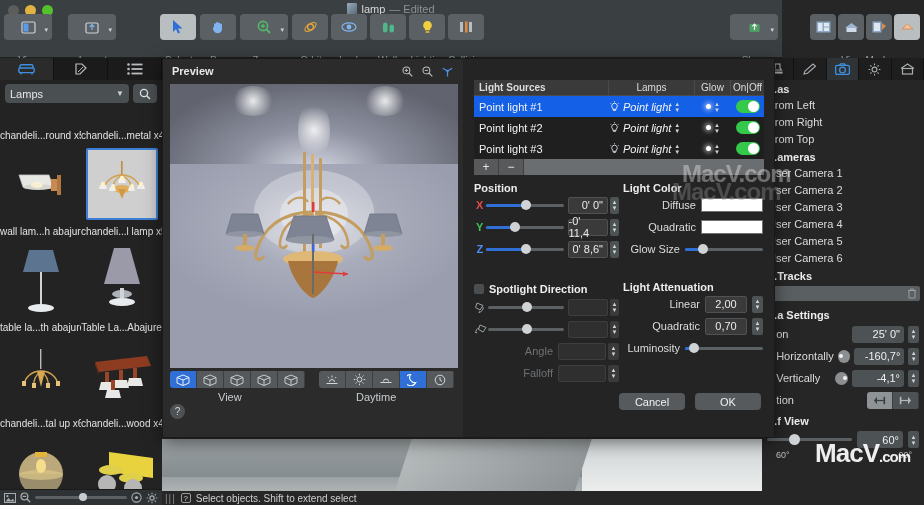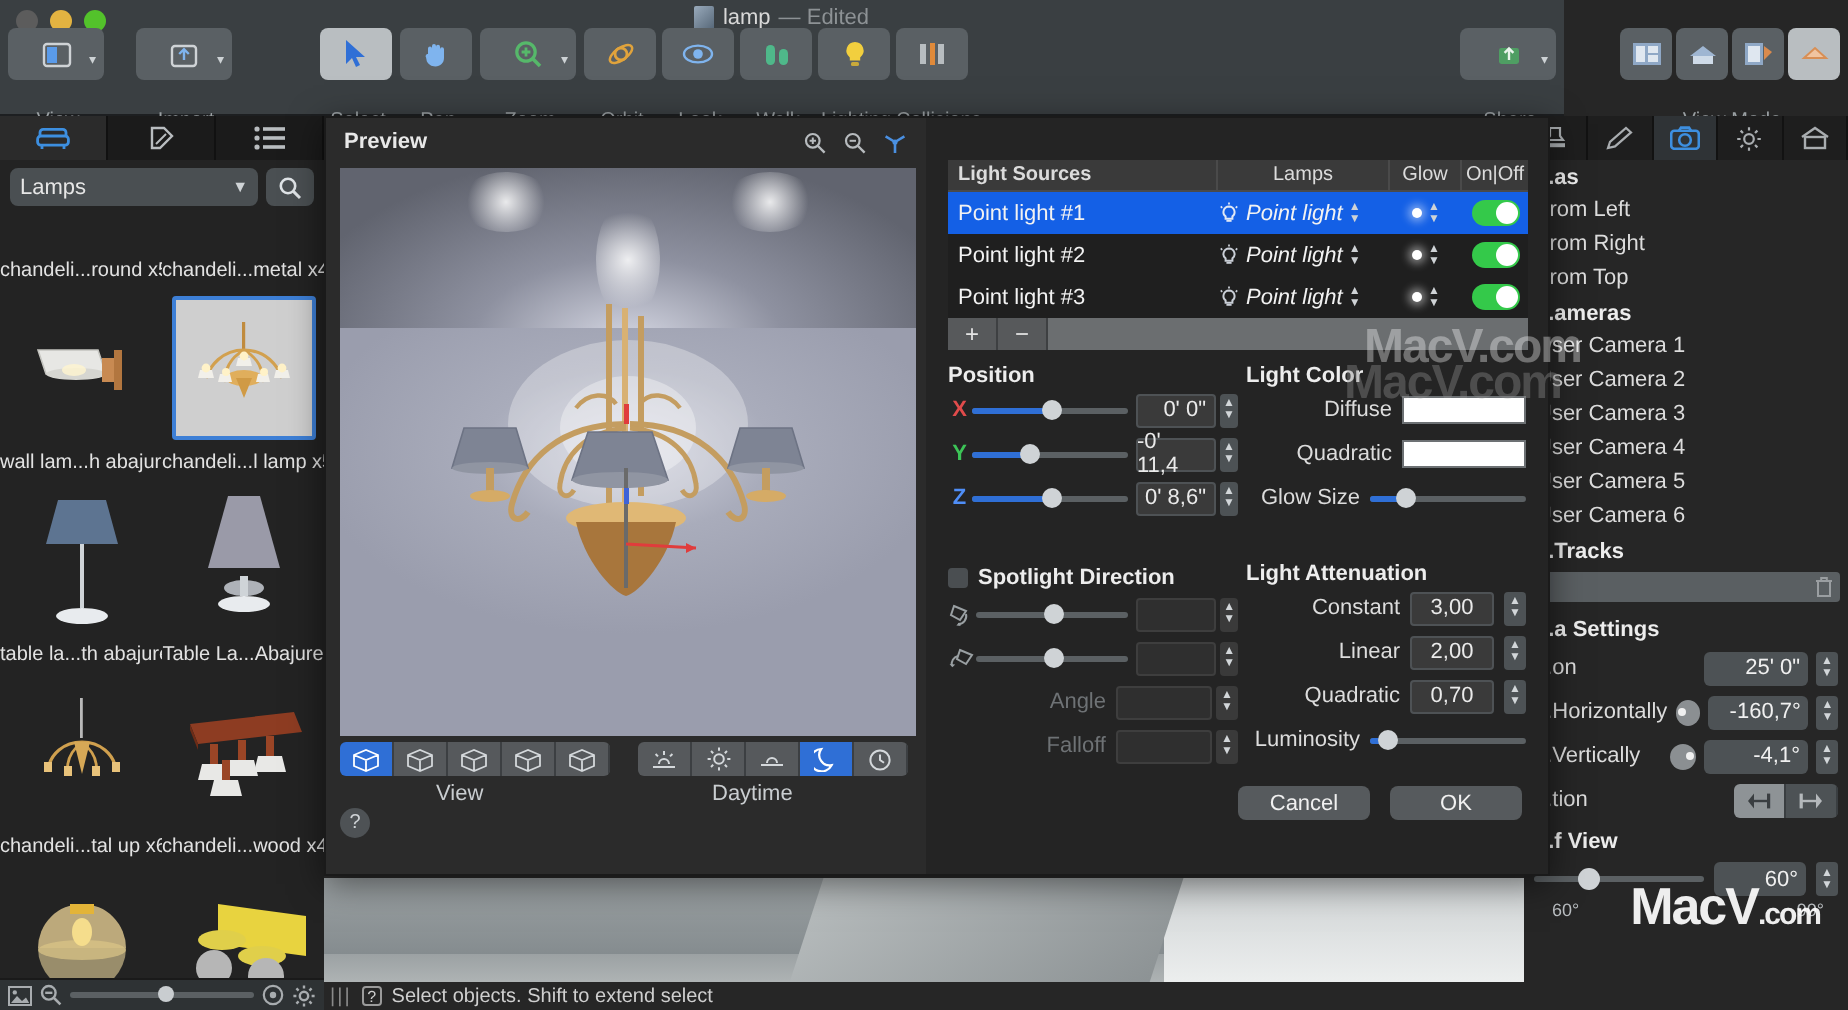--- a/index.html
+++ b/index.html
@@ -1148,28 +1148,20 @@
             <div class="strack"></div>
             <div class="sfill" style="width:22%;"></div>
             <div class="sknob" style="left:17%;"></div>
           </div>
         </div>
       </div>
 
       <div style="position:absolute;left:160px;top:222px;width:140px;">
         <div class="grp-title">Light Attenuation</div>
         <div class="lrow">
-          <span class="lab">Constant</span>
-          <div class="numbox">3,00</div>
-          <div class="stepper">
-              <span>▲</span>
-              <span>▼</span>
-            </div>
-        </div>
-        <div class="lrow">
           <span class="lab">Linear</span>
           <div class="numbox">2,00</div>
           <div class="stepper">
               <span>▲</span>
               <span>▼</span>
             </div>
         </div>
         <div class="lrow">
           <span class="lab">Quadratic</span>
           <div class="numbox">0,70</div>

